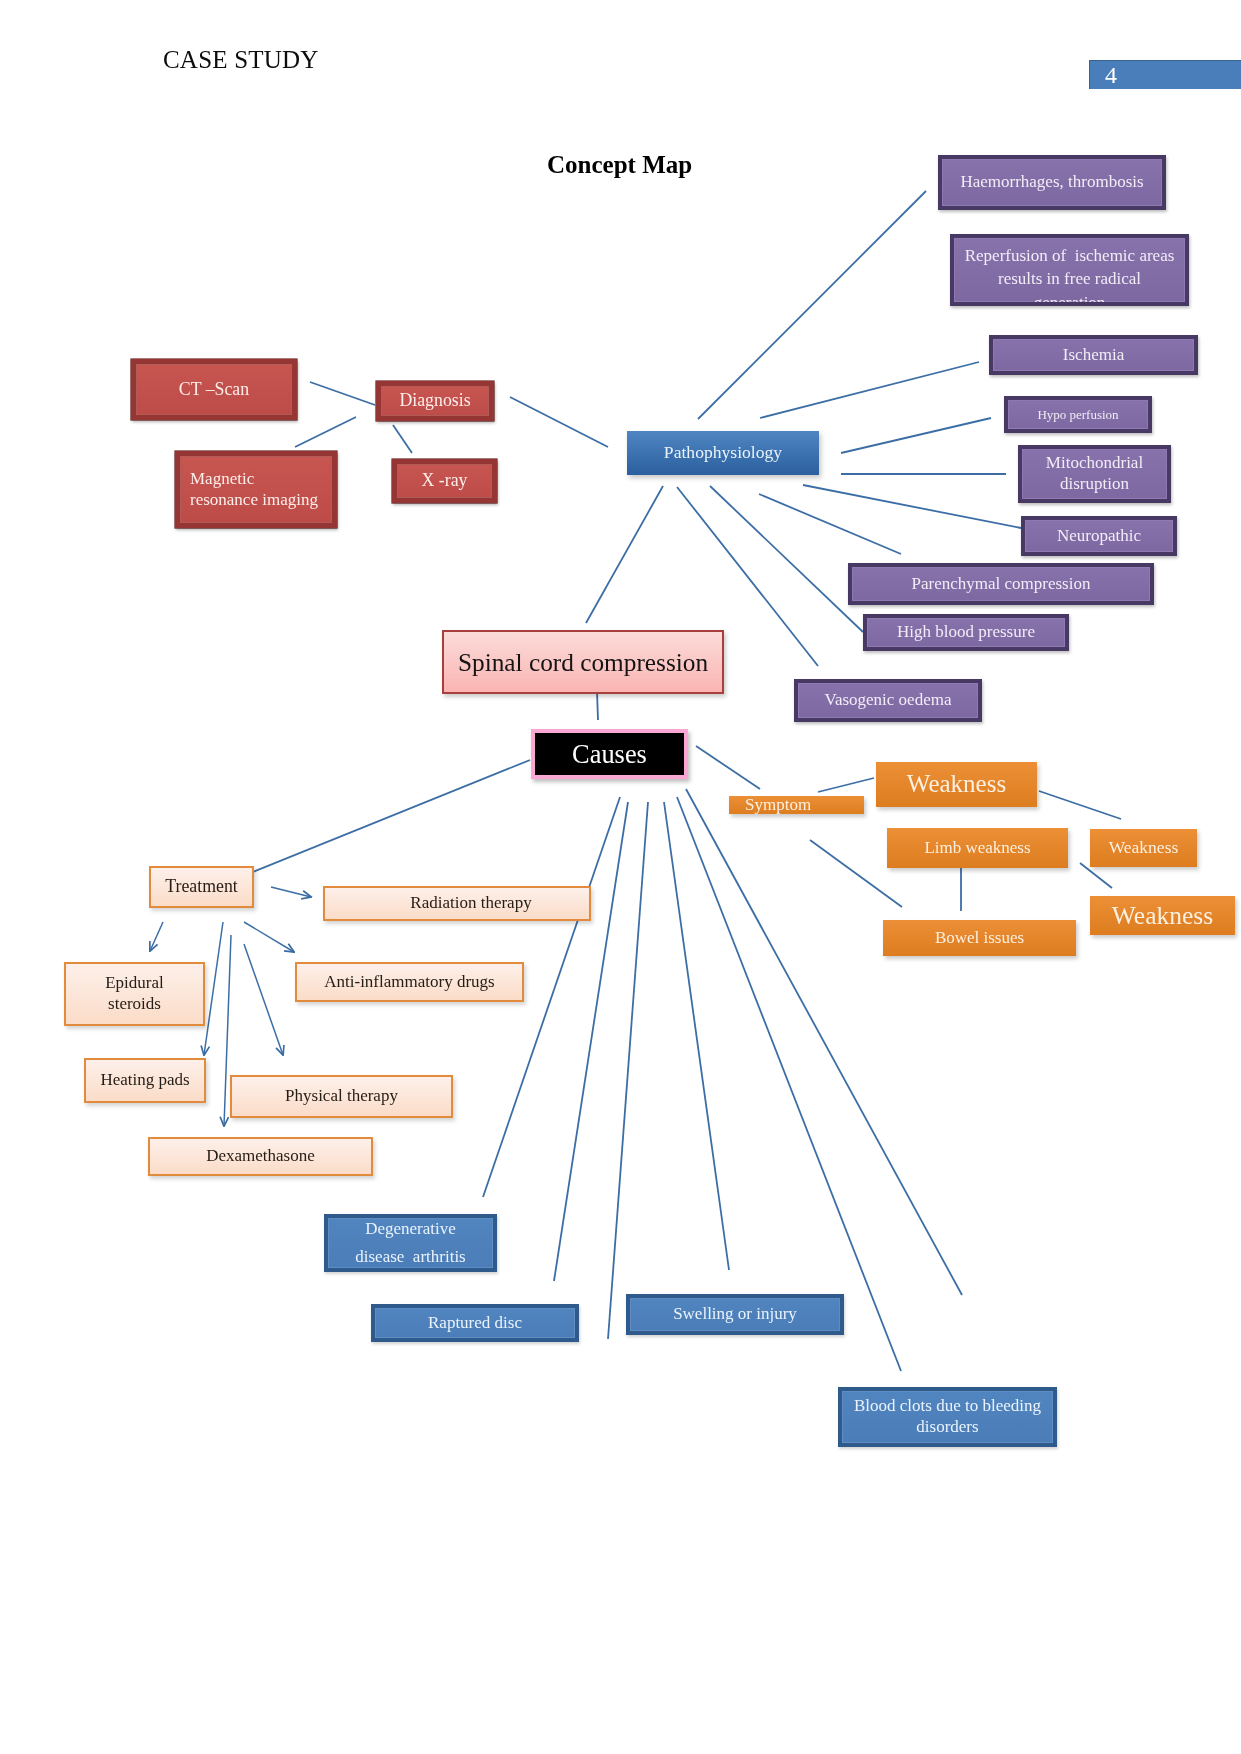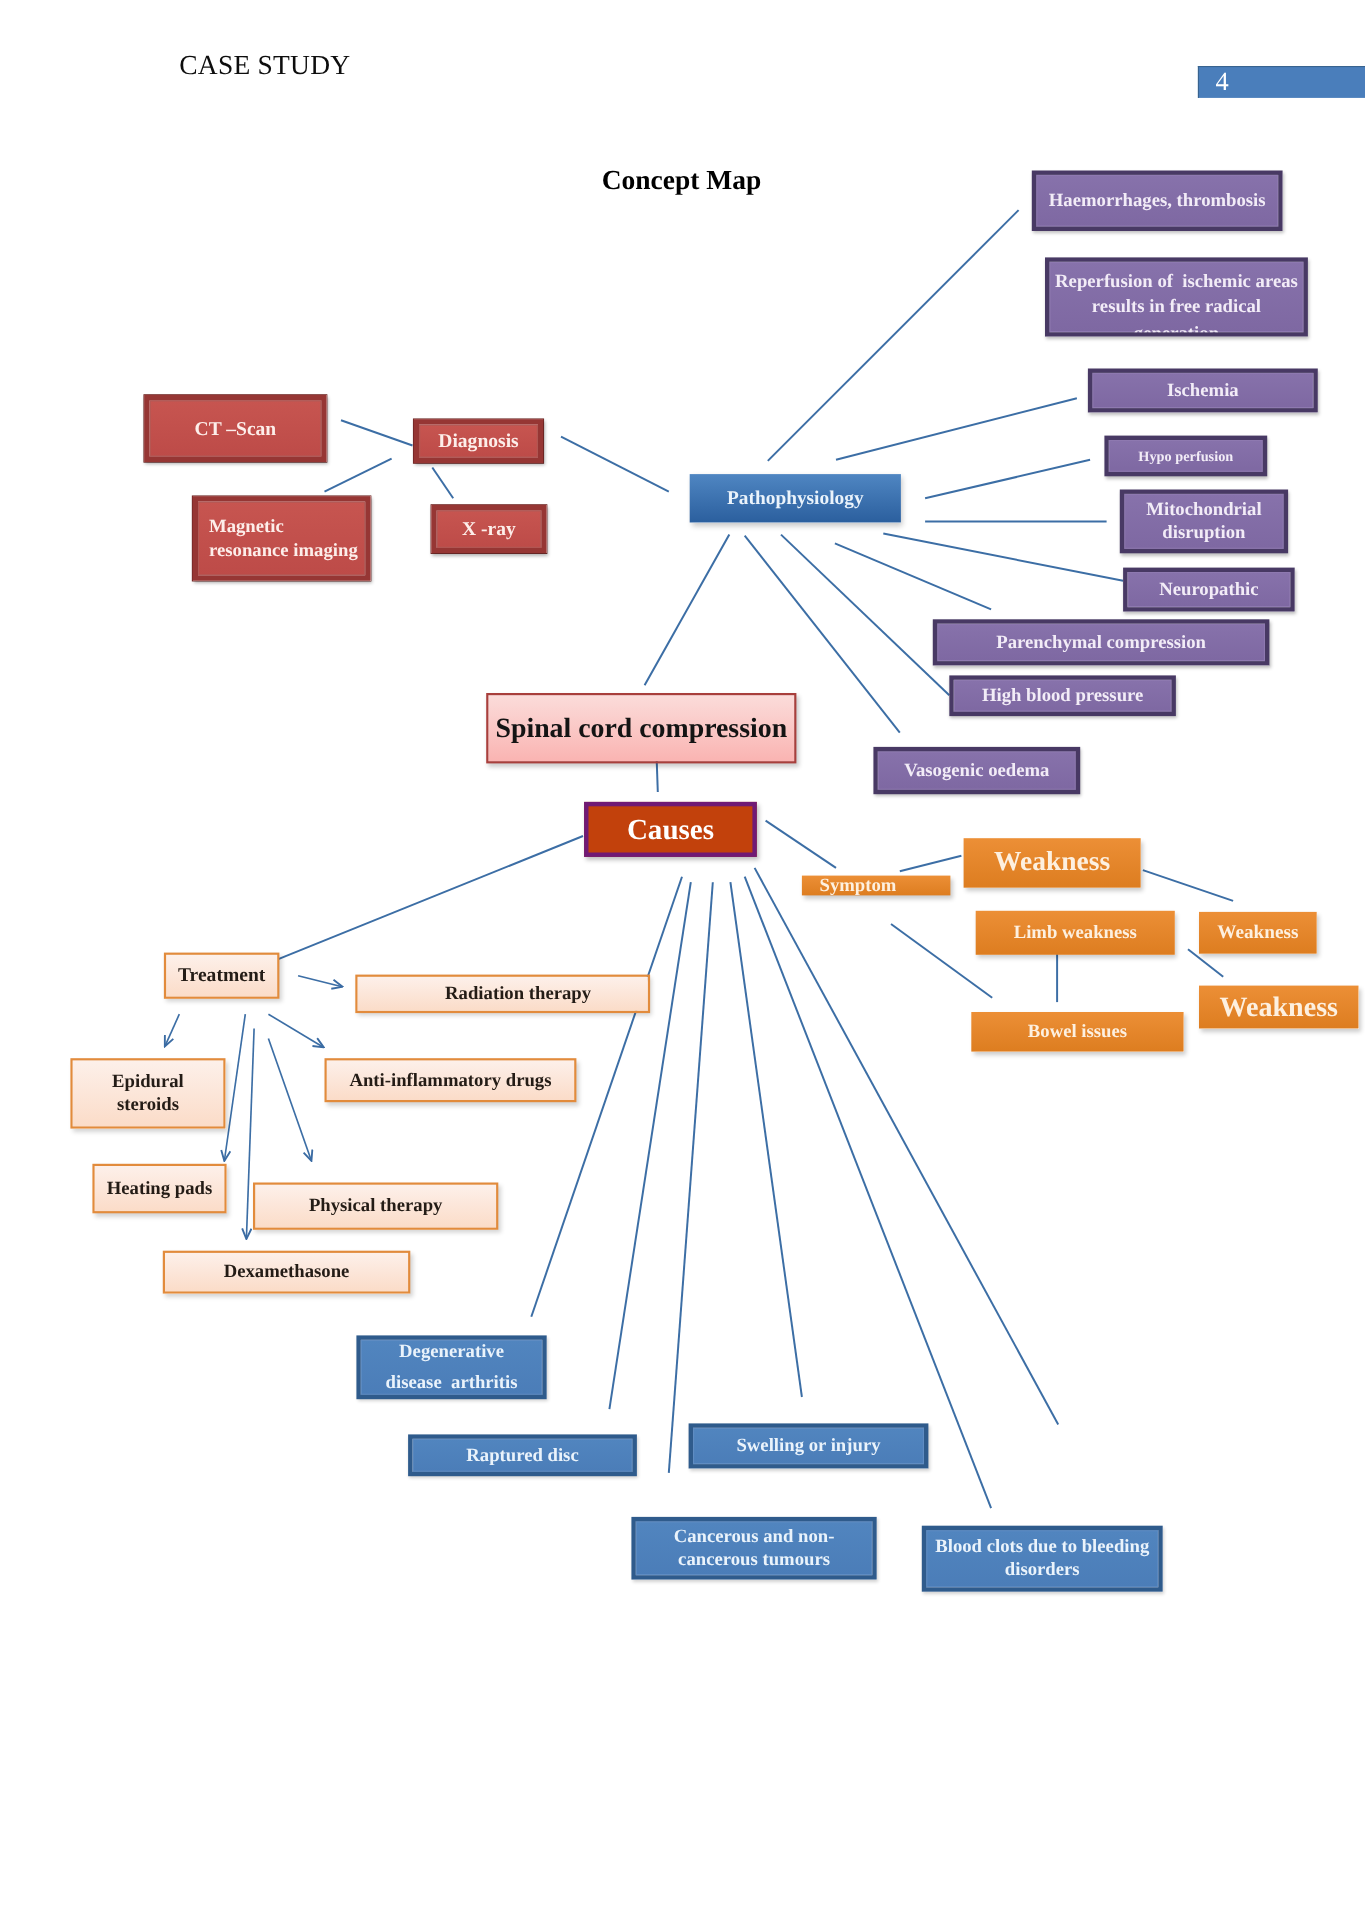--- a/index.html
+++ b/index.html
@@ -3,36 +3,36 @@
 <meta charset="utf-8">
 <style>
   html,body{margin:0;padding:0;background:#ffffff;}
   body{width:1241px;height:1754px;font-family:"Liberation Serif",serif;position:relative;overflow:hidden;}
   #page{position:absolute;left:0;top:0;width:1241px;height:1754px;background:#fff;}
   .hdr{position:absolute;left:163px;top:46px;font-size:25px;color:#0d0d0d;letter-spacing:.2px;}
   .pagebadge{position:absolute;left:1089px;top:60px;width:175px;height:29px;background:#4a7ebb;border-top:1px solid #38638f;border-left:1px solid #38638f;box-sizing:border-box;}
   .pagebadge span{position:absolute;left:15px;top:2px;font-size:24px;line-height:24px;color:#fff;}
   .cmtitle{position:absolute;left:547px;top:151px;font-size:25px;font-weight:bold;color:#000;}
   svg.links{position:absolute;left:0;top:0;width:1241px;height:1754px;}
-  .node{position:absolute;display:flex;align-items:center;justify-content:flex-start;text-align:center;box-sizing:border-box;line-height:1.22;font-weight:bold;}
+  .node{position:absolute;display:flex;align-items:center;justify-content:flex-start;text-align:center;box-sizing:border-box;line-height:1.22;}
   .node span{display:block;width:100%;}
 
   
   .s-red{background:linear-gradient(180deg,#c75550 0%,#bd4b48 100%);
      border:5px solid #963634;color:#fdeeea;
      box-shadow: inset 0 0 0 1px #b25a56, 1px 2px 3px rgba(0,0,0,.30), 0 0 0 0.6px #6d2422;}
   
   .s-purple{background:linear-gradient(180deg,#8772ab 0%,#7e68a2 100%);
      border:4px solid #483964;color:#f2ecf7;
      box-shadow: inset 0 0 0 1px #8e79b0, 1px 2px 3px rgba(0,0,0,.26);}
   
   .s-bluegrad{background:linear-gradient(180deg,#4f86c2 0%,#2b5f9e 100%);
      border:none;color:#eaf3fb;box-shadow:2px 3px 5px rgba(0,0,0,.22);}
   
-  .s-bluemid{background:#c2410c;border:4px solid #701a75;color:#fff;
+  .s-bluemid{background:#000000;border:4px solid #f9a8d4;color:#fff;
      box-shadow:2px 3px 4px rgba(0,0,0,.25);}
   
   .s-bluebox{background:linear-gradient(180deg,#5185bf 0%,#4b7db8 100%);border:4px solid #2f5b8c;color:#eaf3fb;
      box-shadow: inset 0 0 0 1px #5f8cc2, 1px 2px 3px rgba(0,0,0,.18);}
   
   .s-pink{background:linear-gradient(180deg,#fbdcda 0%,#fab4b2 100%);
      border:2px solid #a83f3c;color:#141414;
      box-shadow:2px 3px 4px rgba(0,0,0,.2);}
   
   .s-peach{background:linear-gradient(180deg,#fdf0ea 0%,#fbdcc8 100%);
@@ -180,19 +180,16 @@
     </div>
   <div class="node s-bluebox" style="left:324px;top:1214px;width:173px;height:58px;font-size:17px;text-align:center;line-height:1.62;">
       <span>Degenerative<br>disease&nbsp; arthritis</span>
     </div>
   <div class="node s-bluebox" style="left:371px;top:1304px;width:208px;height:38px;font-size:17px;text-align:center;">
       <span>Raptured disc</span>
     </div>
   <div class="node s-bluebox" style="left:626px;top:1294px;width:218px;height:41px;font-size:17px;text-align:center;">
       <span>Swelling or injury</span>
     </div>
-  <div class="node s-bluebox" style="left:574px;top:1379px;width:223px;height:57px;font-size:17px;text-align:center;">
-      <span>Cancerous and non-<br>cancerous tumours</span>
-    </div>
   <div class="node s-bluebox" style="left:838px;top:1387px;width:219px;height:60px;font-size:17px;text-align:center;">
       <span>Blood clots due to bleeding<br>disorders</span>
     </div>
 </div>
 
 </body></html>

